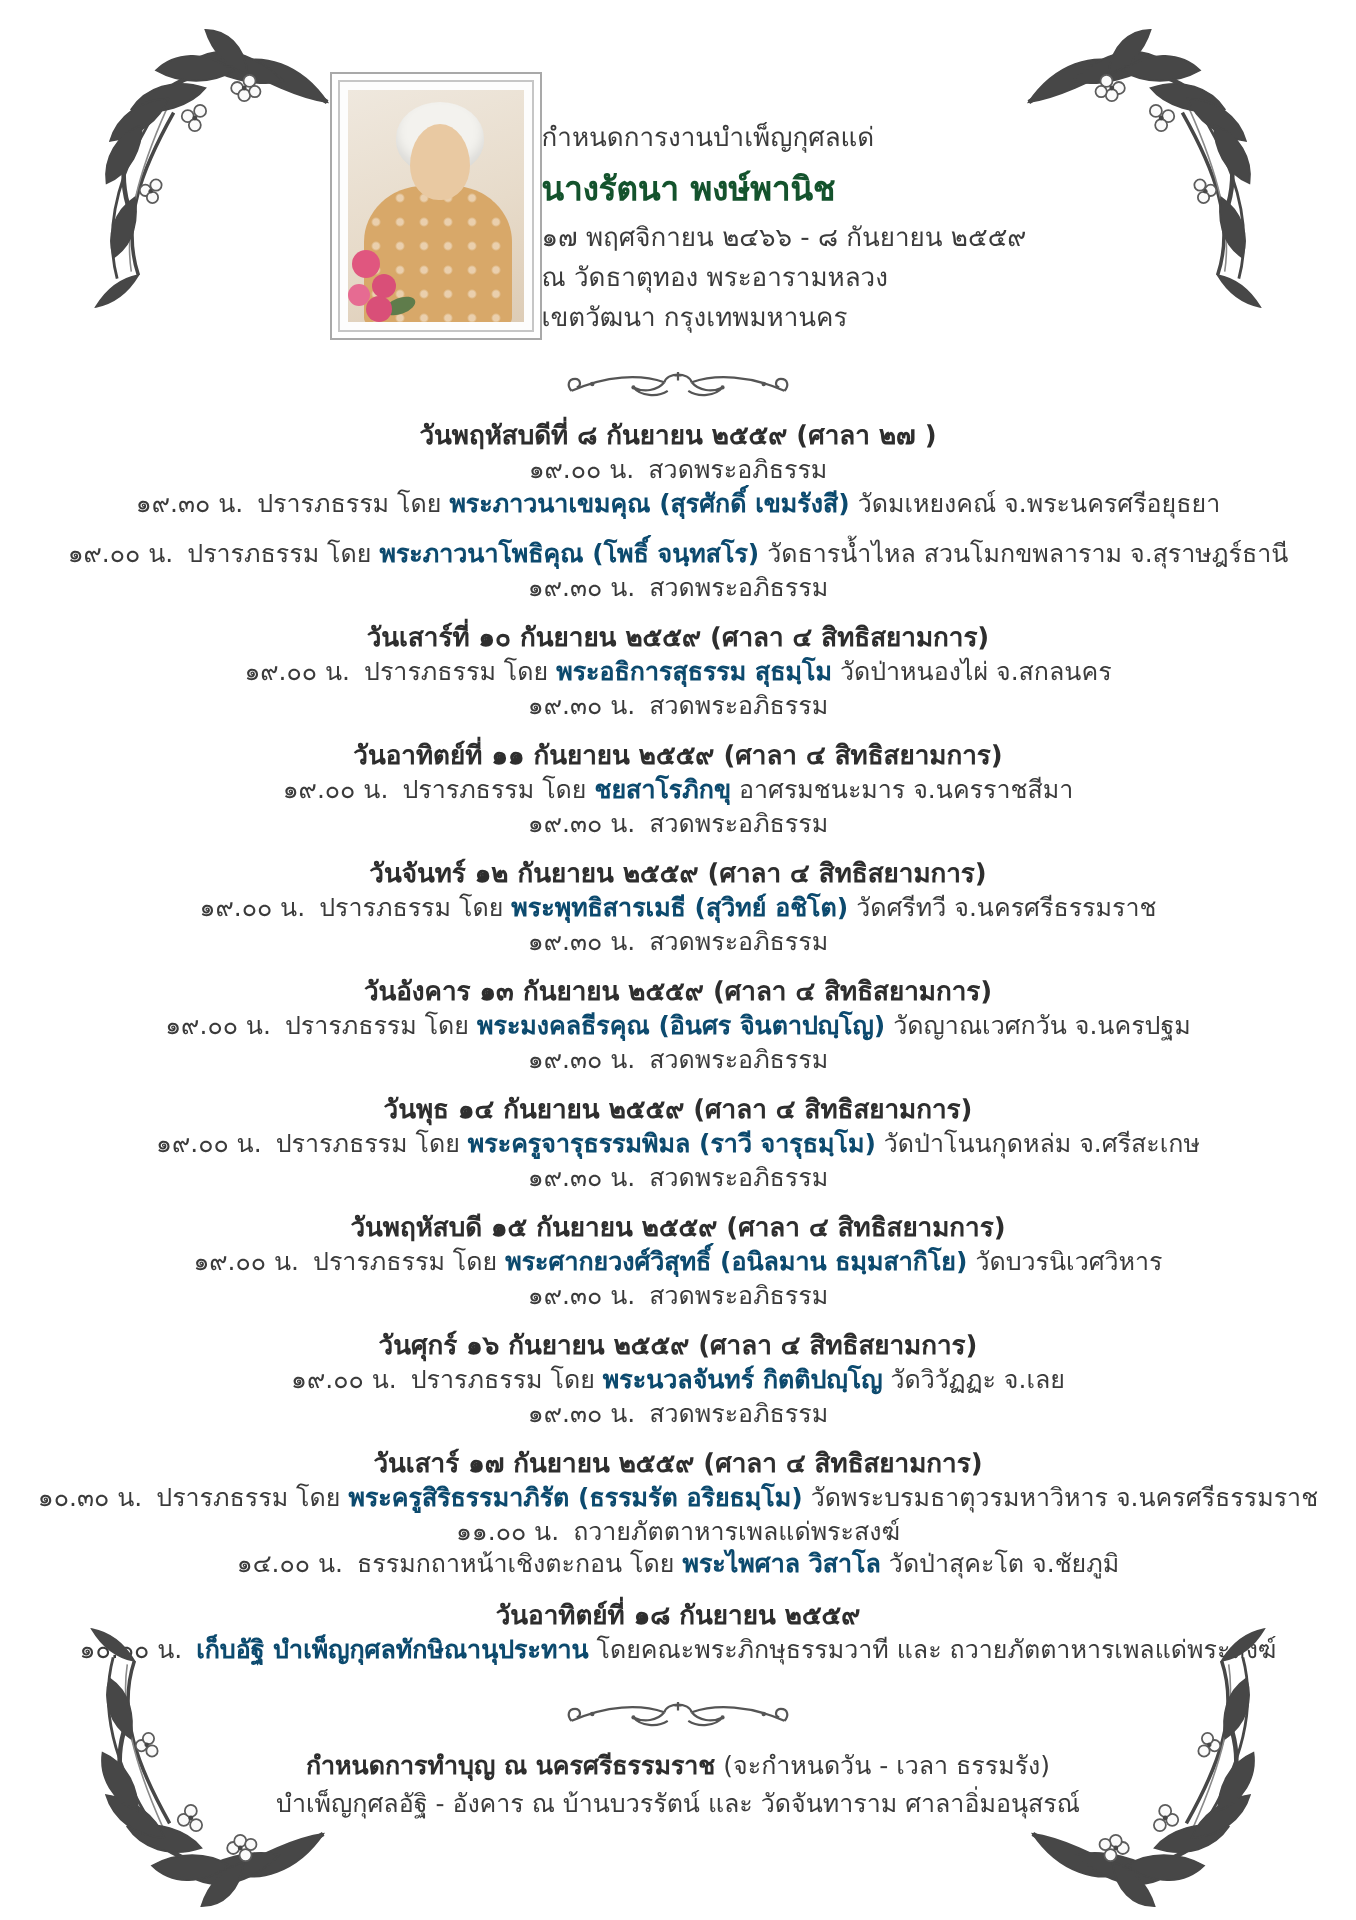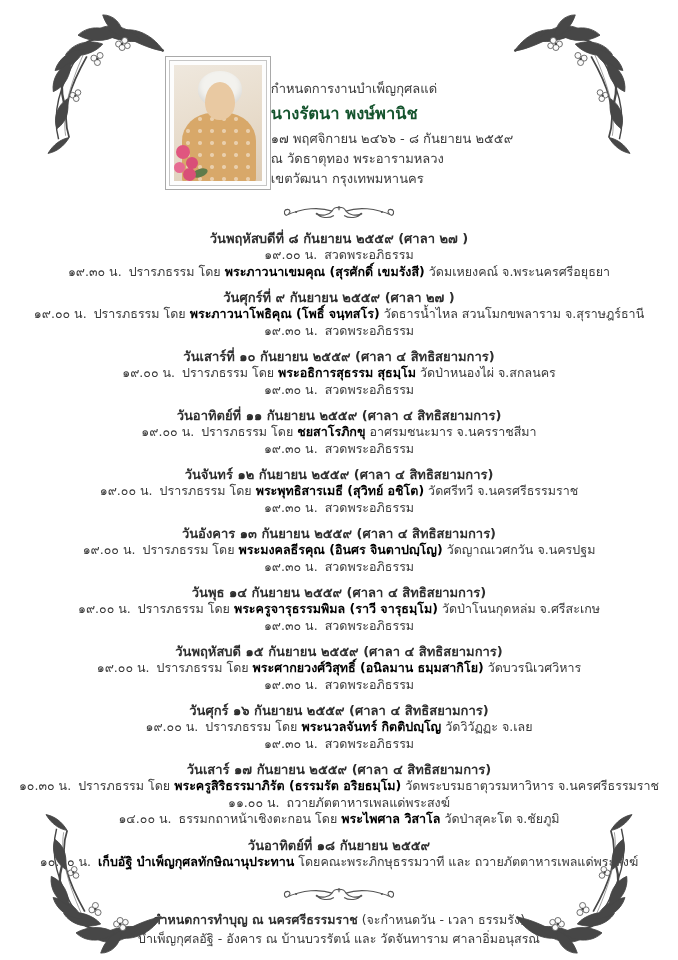--- a/index.html
+++ b/index.html
@@ -14,22 +14,22 @@
   }
   
   .corner{position:absolute;width:150px;height:150px;pointer-events:none;}
   .corner svg{width:100%;height:100%;}
   .corner.tl{top:14px;left:18px;}
   .corner.tr{top:14px;right:18px;transform:scaleX(-1);}
   .corner.bl{bottom:6px;left:16px;transform:scaleY(-1);}
   .corner.br{bottom:6px;right:16px;transform:scale(-1,-1);}
   
   .header{
-    display:flex;justify-content:center;align-items:center;
-    margin:0 auto;padding-top:56px;width:480px;
+    display:flex;justify-content:center;align-items:flex-end;
+    margin:0 auto;padding-top:36px;width:480px;
   }
   .photo-frame{
     flex:0 0 auto;
     background:#fdfdfd;
     border:1px solid #a9a9a9;
     box-shadow:inset 0 0 0 3px #ffffff, inset 0 0 0 4px #c6c6c6;
     padding:8px;
   }
   .photo{
     position:relative;width:88px;height:116px;overflow:hidden;
@@ -60,21 +60,21 @@
   .divider.bottom{margin:12px 0 4px;}
   
   .schedule{margin-top:4px;text-align:center;}
   .section{margin-bottom:9px;}
   .section-title{font-weight:bold;font-size:13px;color:#2e2e2e;line-height:17px;}
   .line{font-size:12.5px;line-height:16.5px;}
   .seg{display:inline;}
   .seg:empty{display:none;}
   .seg + .seg{margin-left:4px;}
   .t-time{margin-right:3px;}
-  .t-bold{font-weight:bold;color:#000000;}
+  .t-bold{font-weight:bold;color:#0c4a6e;}
   
   .footer{text-align:center;font-size:12.5px;line-height:1.55;margin-top:2px;}
   .footer .f-bold{font-weight:bold;color:#2e2e2e;}
 </style>
 </head>
 <body>
 
 <svg width="0" height="0" style="position:absolute">
   <defs>
     <symbol id="vineSym" viewBox="0 0 170 170">
@@ -180,21 +180,20 @@
     <div class="section-title">วันพฤหัสบดีที่ ๘ กันยายน ๒๕๕๙ (ศาลา ๒๗ )</div>
     <div class="section-lines">
 
   <div class="line"><span class="seg t-time">๑๙.๐๐ น.</span><span class="seg t-pre">สวดพระอภิธรรม</span></div>
 
   <div class="line"><span class="seg t-time">๑๙.๓๐ น.</span><span class="seg t-pre">ปรารภธรรม โดย</span><span class="seg t-bold">พระภาวนาเขมคุณ (สุรศักดิ์ เขมรังสี)</span><span class="seg t-post">วัดมเหยงคณ์ จ.พระนครศรีอยุธยา</span></div>
 </div>
   </div>
 
   <div class="section">
-    <div class="section-title">วันศุกร์ที่ ๙ กันยายน ๒๕๕๙ (ศาลา ๒๗ )</div>
     <div class="section-lines">
   <div class="line"><span class="seg t-time">๑๙.๐๐ น.</span><span class="seg t-pre">ปรารภธรรม โดย</span><span class="seg t-bold">พระภาวนาโพธิคุณ (โพธิ์ จนฺทสโร)</span><span class="seg t-post">วัดธารน้ำไหล สวนโมกขพลาราม จ.สุราษฎร์ธานี</span></div>
 
   <div class="line"><span class="seg t-time">๑๙.๓๐ น.</span><span class="seg t-pre">สวดพระอภิธรรม</span></div>
 </div>
   </div>
 
   <div class="section">
     <div class="section-title">วันเสาร์ที่ ๑๐ กันยายน ๒๕๕๙ (ศาลา ๔ สิทธิสยามการ)</div>
     <div class="section-lines">

